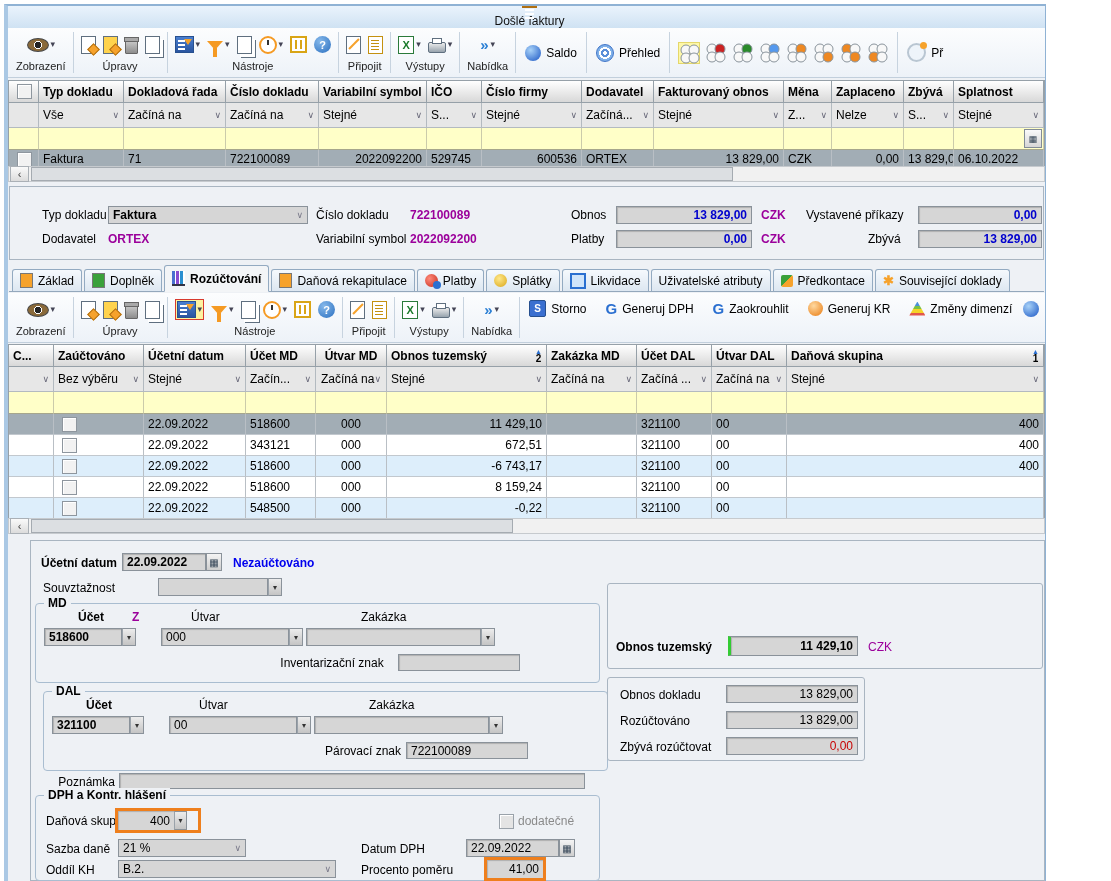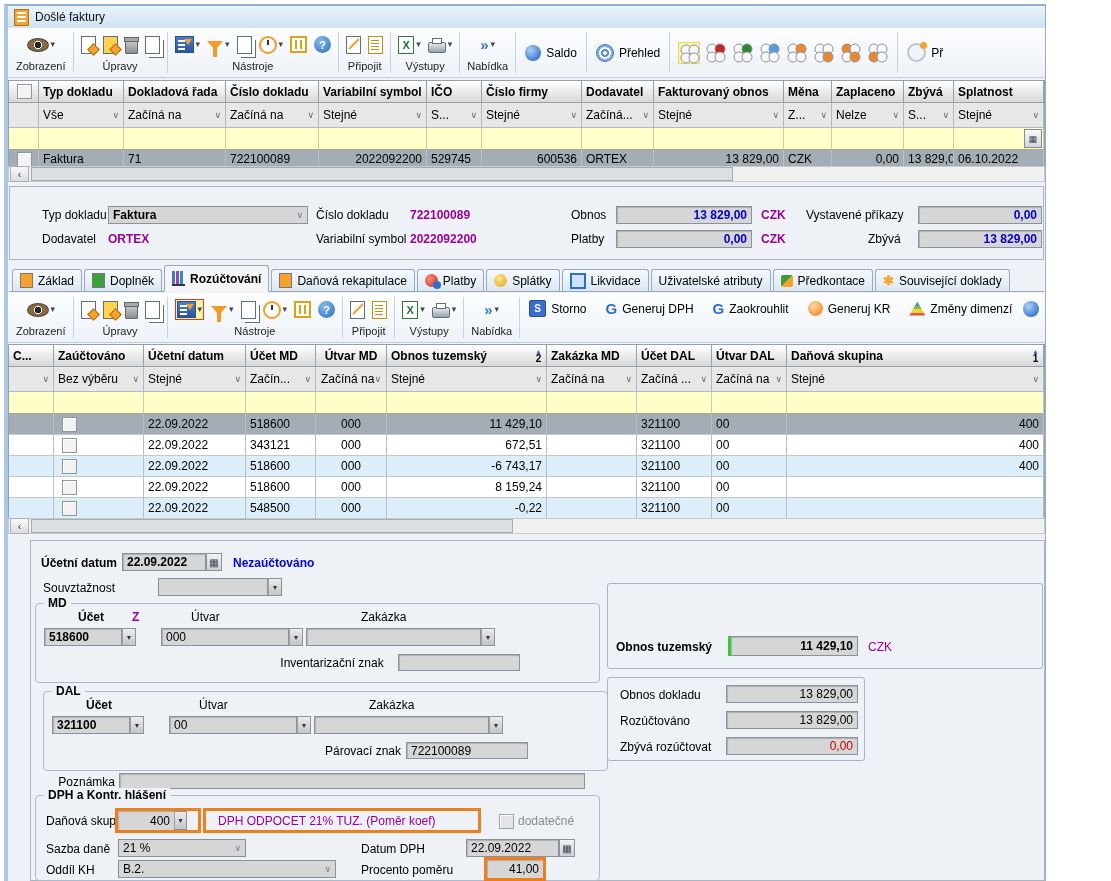--- a/index.html
+++ b/index.html
@@ -2,21 +2,21 @@
 <html><head>
 <meta charset="utf-8">
 <style>
   html,body{margin:0;padding:0;background:#fff;}
   body{font-family:"Liberation Sans",sans-serif;font-size:12px;color:#000;}
   .page{position:relative;width:1111px;height:881px;background:#fff;overflow:hidden;}
   .window{position:absolute;left:4px;top:4px;width:1042px;height:877px;box-sizing:border-box;
           background:#eef1f5;border-top:2px solid #8fb2d4;border-right:1px solid #8fb2d4;border-left:4px solid #aac8e4;}
   
   .titlebar{height:22px;background:linear-gradient(#eaf3fc,#cfe2f3);border-bottom:1px solid #b9cfe5;
-            display:flex;align-items:center;gap:6px;padding-left:6px;}
+            display:flex;align-items:center;gap:6px;padding-left:6px;flex-direction:column;}
   .winicon{width:13px;height:15px;background:#f6a22b;border:1px solid #b06f10;position:relative;}
   .winicon::after{content:"";position:absolute;left:2px;top:2px;width:9px;height:2px;background:#fff;box-shadow:0 4px 0 #fff,0 8px 0 #fff;}
   .wtitle{font-size:12px;color:#111;}
   
   .toolbar{position:absolute;left:0;width:1037px;box-sizing:border-box;display:flex;align-items:stretch;
            background:linear-gradient(#fcfdfe,#edf2f8);border-bottom:1px solid #c2cfdc;padding:2px 2px;}
   .tb1{top:22px;height:50px;}
   .tb2{top:287px;height:50px;}
   .tbg{display:flex;flex-direction:column;justify-content:space-between;padding:1px 6px;}
   .tbg .icons{display:flex;align-items:center;justify-content:center;gap:7px;height:27px;}
@@ -865,23 +865,20 @@
     <div class="abs" style="left:14px;top:234px;width:70px;text-align:right;">Poznámka</div>
     <div class="fld abs" style="left:88px;top:232px;width:466px;height:16px;"></div>
 
     <div class="gbox" style="left:4px;top:254px;width:565px;height:86px;">
       <div class="legend">DPH a Kontr. hlášení</div>
       <div class="abs" style="left:10px;top:18px;">Daňová skupina</div>
       <div class="obox" style="left:79px;top:12px;width:86px;height:25px;">
         <div class="fld fldr" style="width:56px;height:100%;border:none;">400</div>
         <div class="spin" style="width:13px;height:100%;">▾</div>
       </div>
-      <div class="obox" style="left:167px;top:12px;width:278px;height:25px;">
-        <span class="purple" style="padding-left:12px;font-weight:normal;">DPH ODPOCET 21% TUZ. (Poměr koef)</span>
-      </div>
       <span class="chk abs" style="left:463px;top:18px;"></span>
       <div class="abs dis" style="left:482px;top:18px;">dodatečné</div>
 
       <div class="abs" style="left:10px;top:46px;">Sazba daně</div>
       <div class="combo abs" style="left:82px;top:43px;width:128px;">
             <span>21 %</span>
             <span class="dd">∨</span>
           </div>
       <div class="abs" style="left:325px;top:46px;">Datum DPH</div>
       <div class="fld abs" style="left:430px;top:43px;width:93px;">22.09.2022</div>

